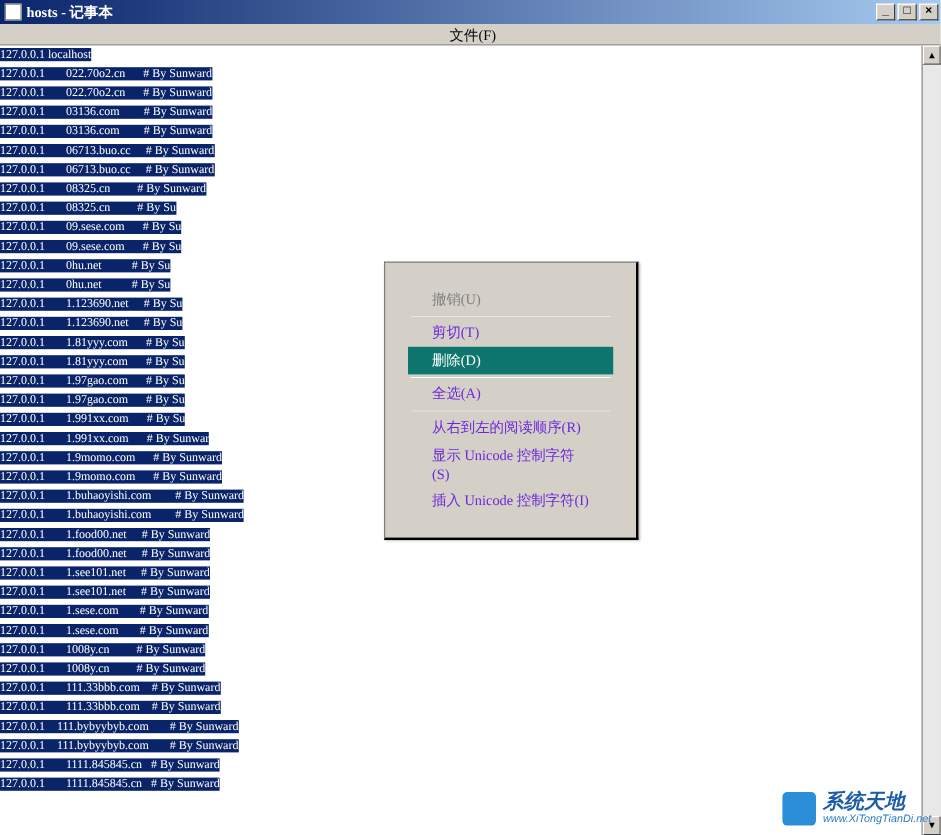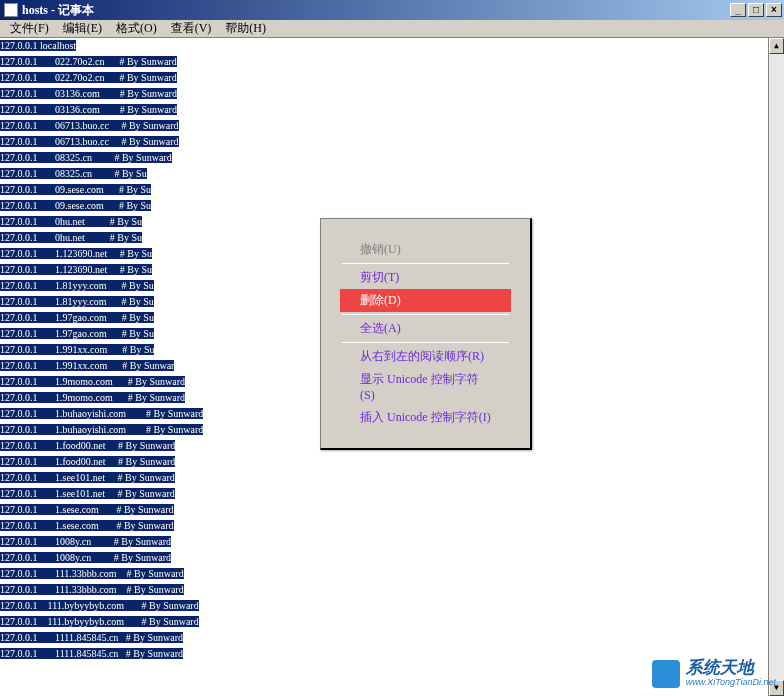--- a/index.html
+++ b/index.html
@@ -39,20 +39,21 @@
 }
 .menubar {
   background: #d4d0c8;
   height: 18px;
   display: flex;
   align-items: center;
   padding-left: 4px;
   gap: 2px;
   font-family: "SimSun", Tahoma;
   border-bottom: 1px solid #808080;
+  flex-direction: column;
 }
 .menu-item {
   padding: 1px 6px;
   color: #000;
 }
 .content-area {
   position: relative;
   background: #fff;
   height: calc(100% - 38px);
   overflow: hidden;
@@ -99,21 +100,21 @@
   box-shadow: 1px 1px 2px rgba(0,0,0,0.3);
   padding: 19px;
   font-family: "SimSun", Tahoma;
 }
 .ctx-item {
   padding: 3px 20px 3px 20px;
   color: #6d28d9;
   font-size: 12px;
 }
 .ctx-item.disabled { color: #808080; }
-.ctx-item.highlight { background: #ef4444; color: #fff; }
+.ctx-item.highlight { background: #0f766e; color: #fff; }
 .ctx-sep { height: 1px; background: #808080; margin: 2px 2px; border-bottom: 1px solid #fff; }
 .watermark {
   position: absolute;
   right: 8px;
   bottom: 8px;
   display: flex;
   align-items: center;
   gap: 6px;
   font-family: Arial, "Microsoft YaHei";
   margin-left: 20px;

